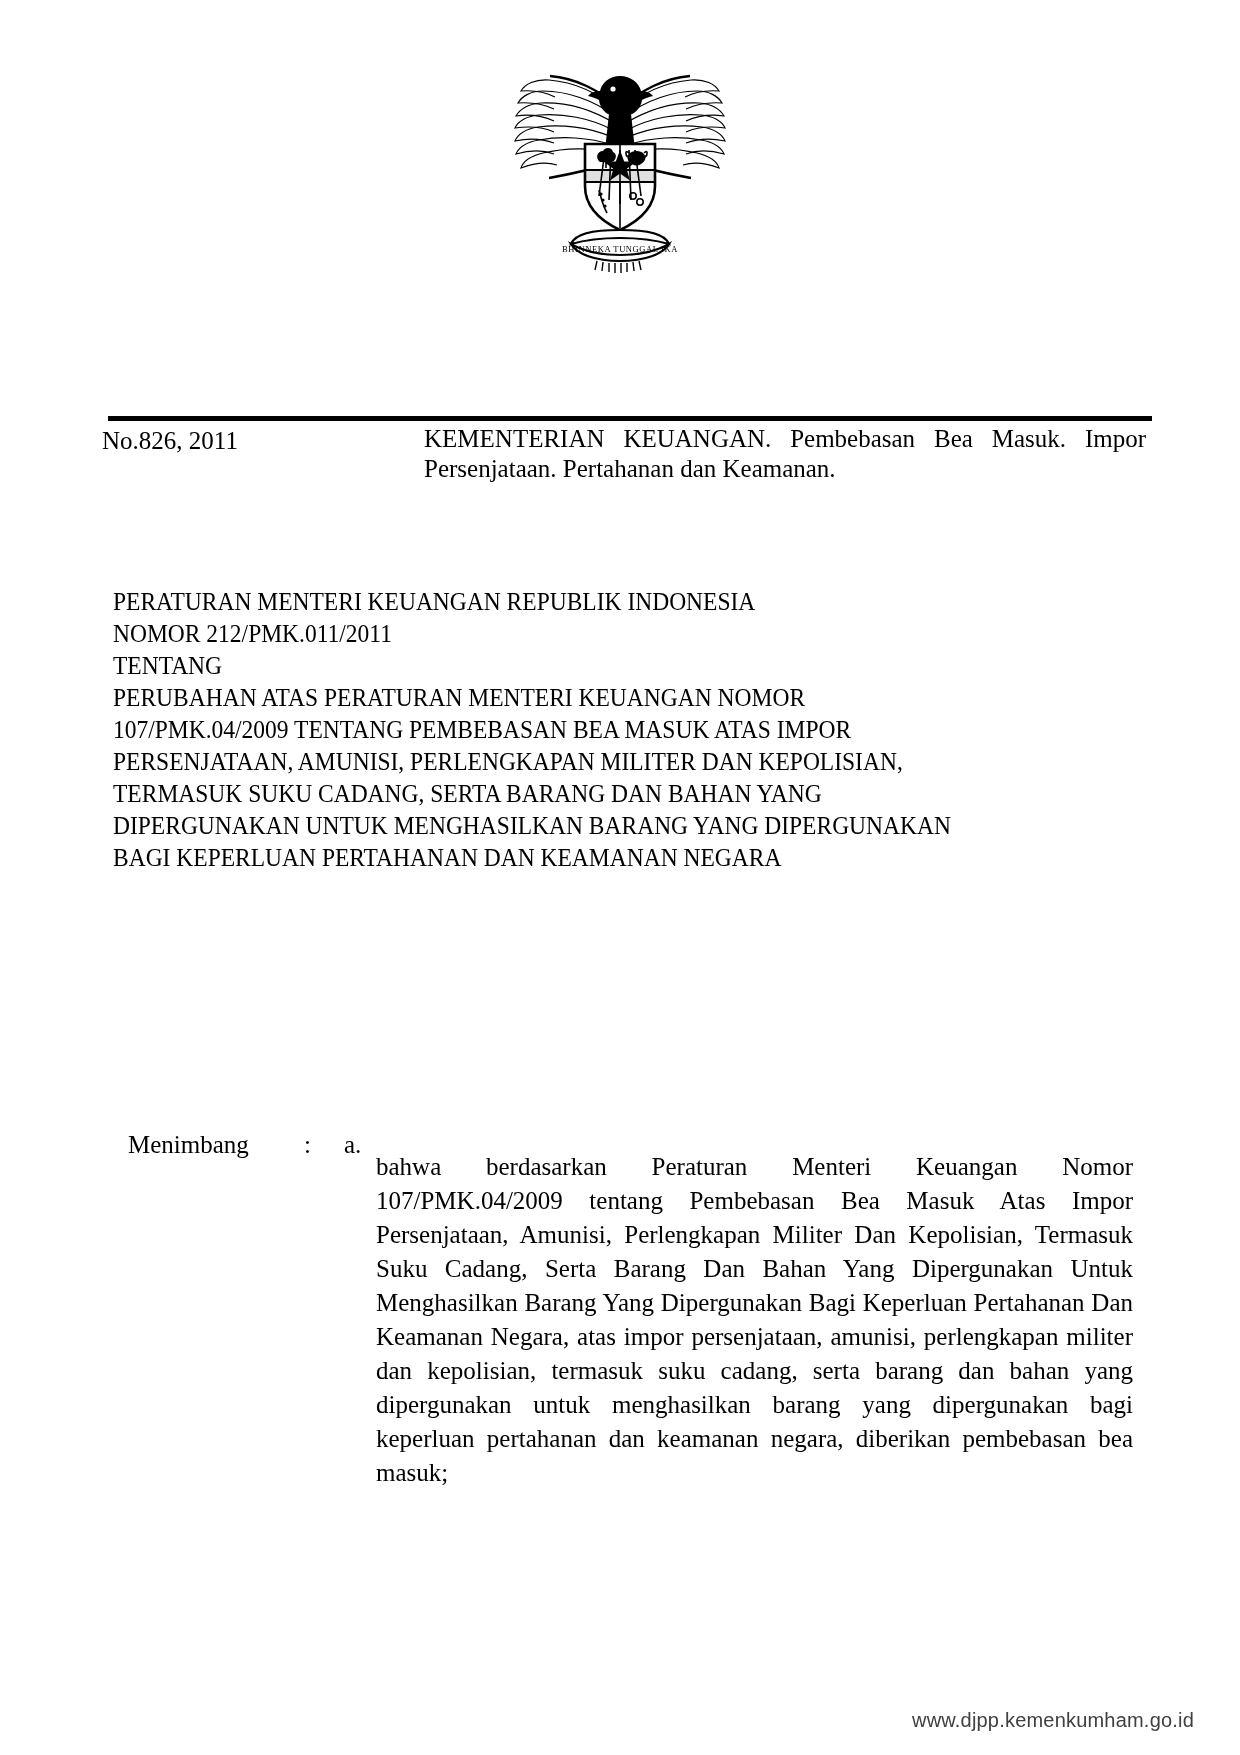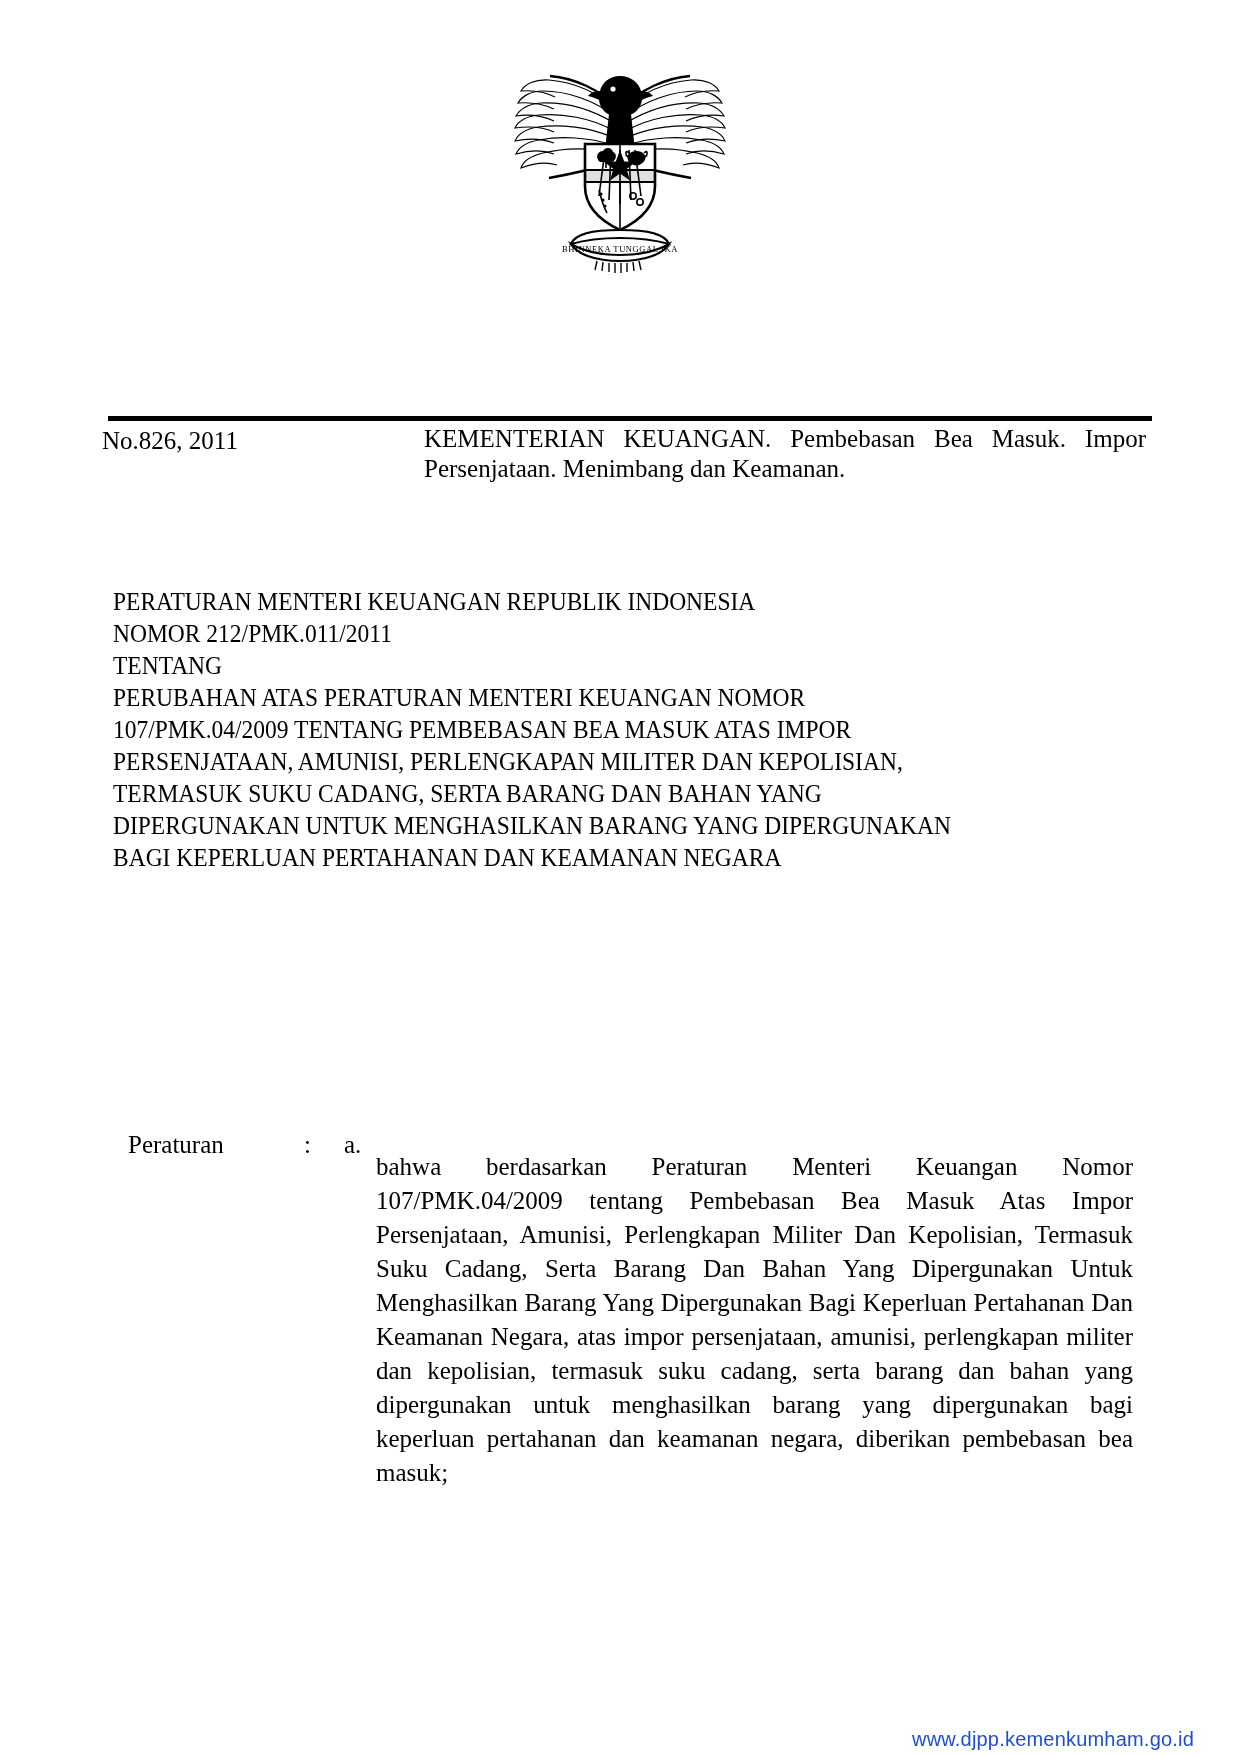--- a/index.html
+++ b/index.html
@@ -143,24 +143,24 @@
     text-align: justify;
     text-align-last: left;
     hyphens: none;
     margin-top: 22px;
   }
 
   
   .footer {
     position: absolute;
     right: 36px;
-    bottom: 4px;
+    bottom: 23px;
     font-family: "Liberation Sans", "DejaVu Sans", sans-serif;
     font-size: 20px;
-    color: #1d4ed8;
+    color: #404040;
     letter-spacing: 0.2px;
   }
 </style>
 </head>
 <body>
 
 <div class="page">
 
   <div class="emblem-wrap">
     <svg class="emblem" viewBox="0 0 230 215" aria-hidden="true">
@@ -250,38 +250,38 @@
         </g>
       </g>
     </svg>
   </div>
 
 
   <div class="rule"></div>
 
   <div class="doc-header">
     <div class="doc-no">No.826, 2011</div>
-    <div class="doc-subject">KEMENTERIAN KEUANGAN. Pembebasan Bea Masuk. Impor Persenjataan. Menimbang dan Keamanan.</div>
+    <div class="doc-subject">KEMENTERIAN KEUANGAN. Pembebasan Bea Masuk. Impor Persenjataan. Pertahanan dan Keamanan.</div>
   </div>
 
   <div class="reg-title">
     <div>PERATURAN MENTERI KEUANGAN REPUBLIK INDONESIA</div>
     <div>NOMOR 212/PMK.011/2011</div>
     <div>TENTANG</div>
     <div class="gap-before">PERUBAHAN ATAS PERATURAN MENTERI KEUANGAN NOMOR</div>
     <div>107/PMK.04/2009 TENTANG PEMBEBASAN BEA MASUK ATAS IMPOR</div>
     <div>PERSENJATAAN, AMUNISI, PERLENGKAPAN MILITER DAN KEPOLISIAN,</div>
     <div>TERMASUK SUKU CADANG, SERTA BARANG DAN BAHAN YANG</div>
     <div>DIPERGUNAKAN UNTUK MENGHASILKAN BARANG YANG DIPERGUNAKAN</div>
     <div>BAGI KEPERLUAN PERTAHANAN DAN KEAMANAN NEGARA</div>
   </div>
 
 
   <div class="considering">
-    <div class="cons-label">Peraturan</div>
+    <div class="cons-label">Menimbang</div>
     <div class="cons-colon">:</div>
     <div class="cons-marker">a.</div>
     <div class="cons-body">bahwa berdasarkan Peraturan Menteri Keuangan Nomor 107/PMK.04/2009 tentang Pembebasan Bea Masuk Atas Impor Persenjataan, Amunisi, Perlengkapan Militer Dan Kepolisian, Termasuk Suku Cadang, Serta Barang Dan Bahan Yang Dipergunakan Untuk Menghasilkan Barang Yang Dipergunakan Bagi Keperluan Pertahanan Dan Keamanan Negara, atas impor persenjataan, amunisi, perlengkapan militer dan kepolisian, termasuk suku cadang, serta barang dan bahan yang dipergunakan untuk menghasilkan barang yang dipergunakan bagi keperluan pertahanan dan keamanan negara, diberikan pembebasan bea masuk;</div>
   </div>
 
   <div class="footer">www.djpp.kemenkumham.go.id</div>
 
 </div>
 
 </body></html>

